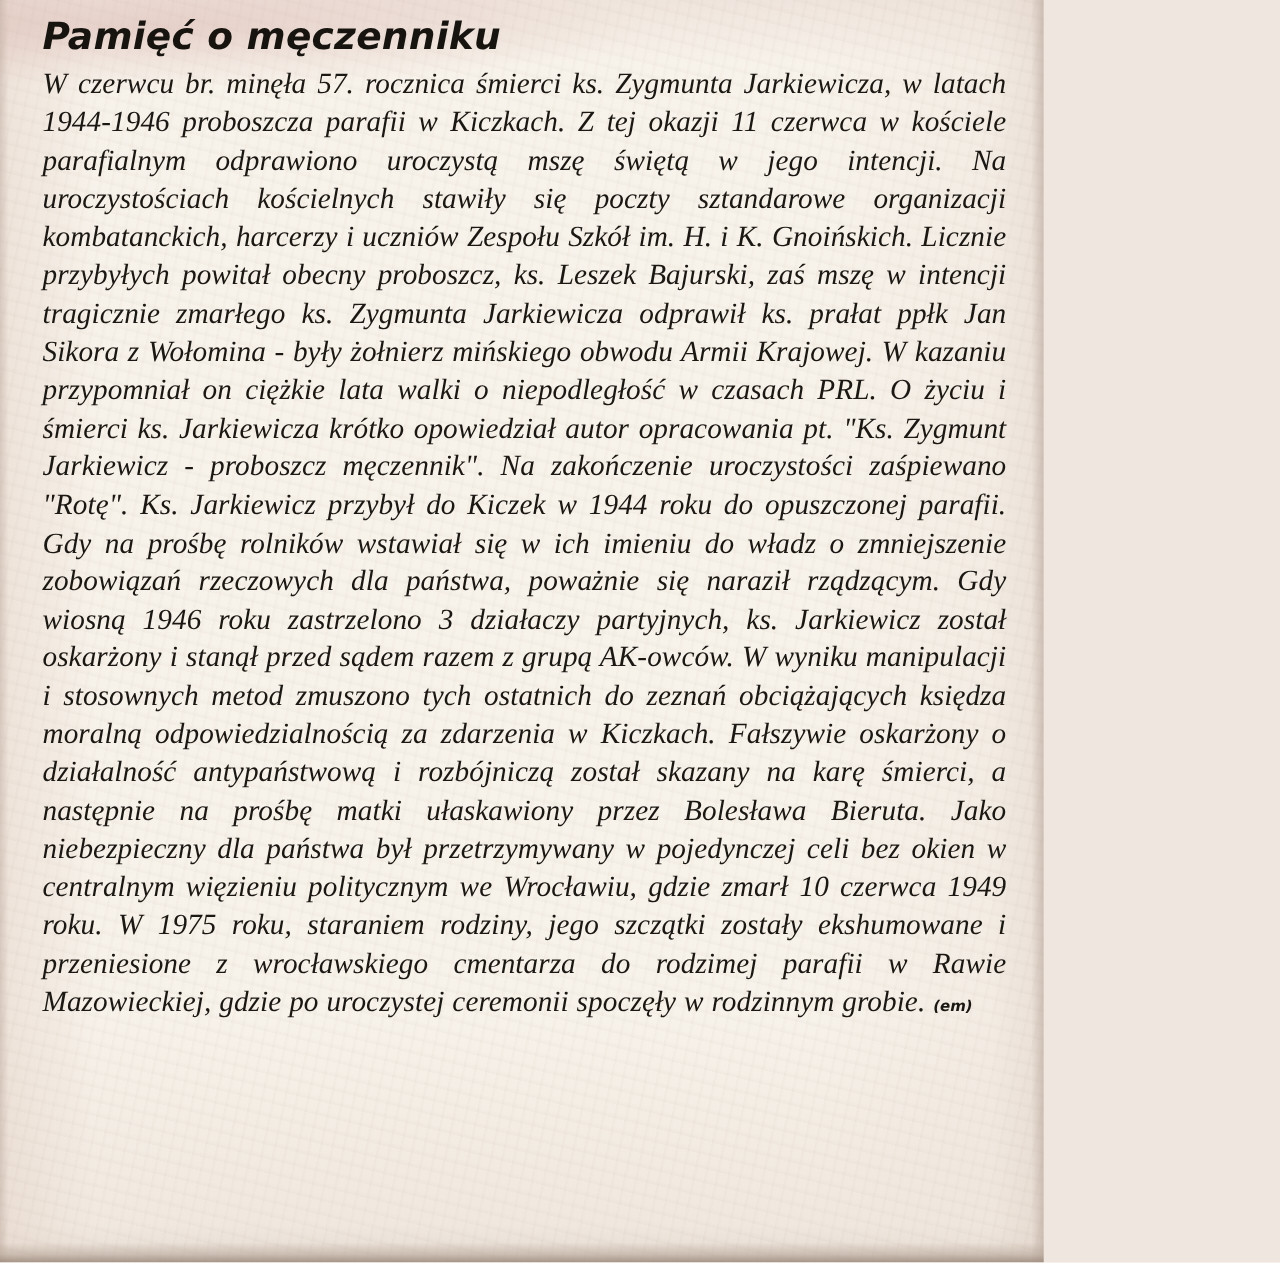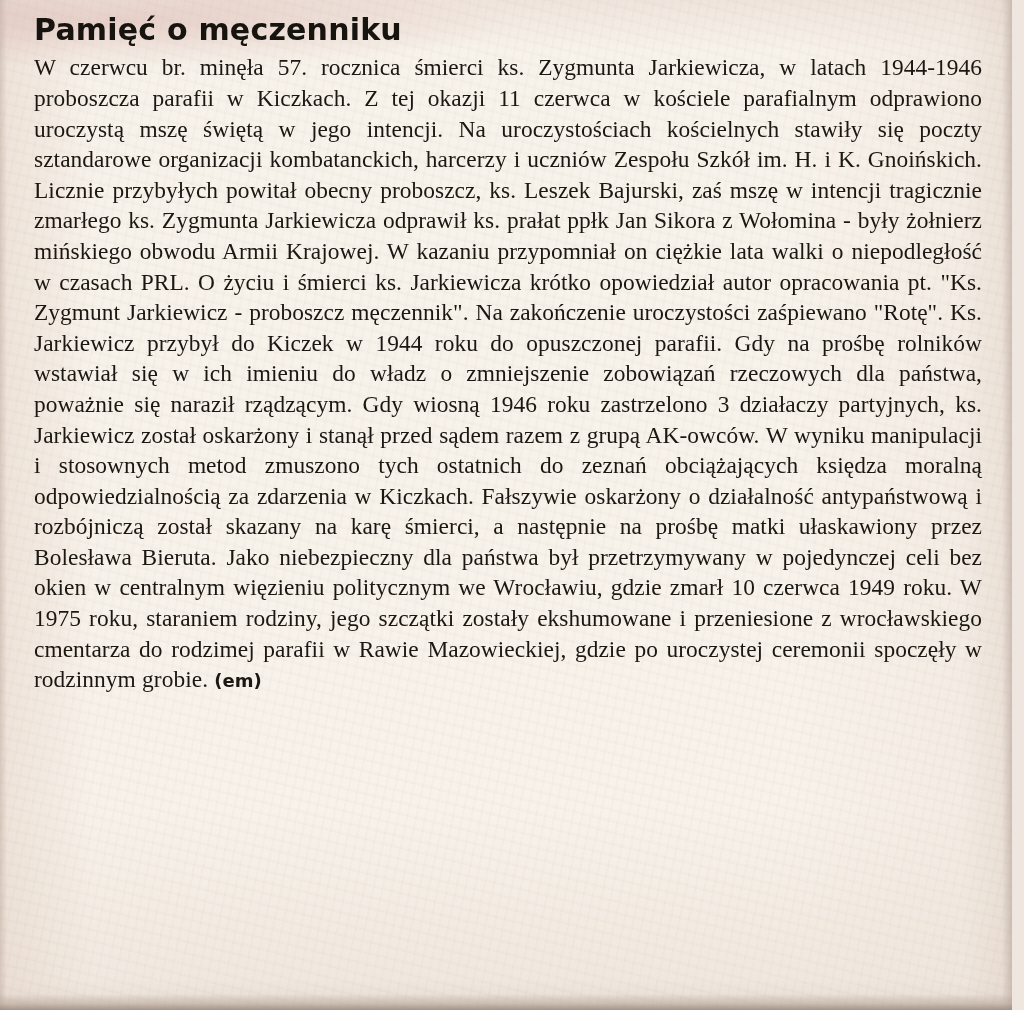--- a/index.html
+++ b/index.html
@@ -10,28 +10,29 @@
     width: 1024px;
     height: 1010px;
     background: #efe7df;
     font-family: "Liberation Serif", serif;
     overflow: hidden;
   }
 
   
   .scan {
     position: relative;
-    width: 1012px;
+    width: 835px;
     height: 1010px;
     box-sizing: border-box;
     background:
       linear-gradient(90deg, rgba(230,214,203,0.55) 0%, rgba(244,238,231,0.15) 9%, rgba(249,245,239,0.0) 22%, rgba(249,245,239,0.0) 78%, rgba(236,226,217,0.35) 95%, rgba(224,210,200,0.6) 100%),
       linear-gradient(180deg, rgba(235,221,214,0.65) 0%, rgba(247,242,236,0.1) 5%, rgba(250,247,242,0.0) 40%, rgba(246,240,233,0.12) 80%, rgba(233,222,212,0.5) 97%, rgba(221,208,198,0.75) 100%),
       #f7f2ea;
     overflow: hidden;
+    font-style: italic;
   }
 
   
   .scan::before {
     content: "";
     position: absolute;
     inset: 0;
     pointer-events: none;
     background:
       repeating-linear-gradient(102deg, rgba(190,170,155,0.045) 0px, rgba(190,170,155,0.045) 1px, rgba(255,255,255,0) 3px, rgba(255,255,255,0) 9px),
@@ -78,21 +79,21 @@
   }
 
   .body-text p {
     margin: 0;
     text-indent: 0;
   }
 
   .signature {
     font-family: "DejaVu Sans", sans-serif;
     font-weight: bold;
-    font-size: 18px;
+    font-size: 12px;
     letter-spacing: 0;
   }
 
   
   .edge-bottom {
     position: absolute;
     left: 0; right: 0; bottom: 0;
     height: 16px;
     background: linear-gradient(180deg, rgba(205,190,178,0.0) 0%, rgba(180,163,150,0.55) 60%, rgba(150,132,120,0.8) 100%);
     z-index: 3;

